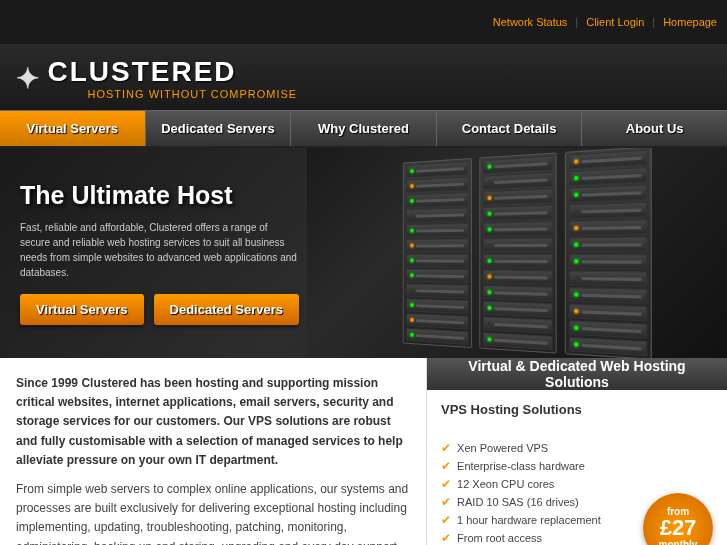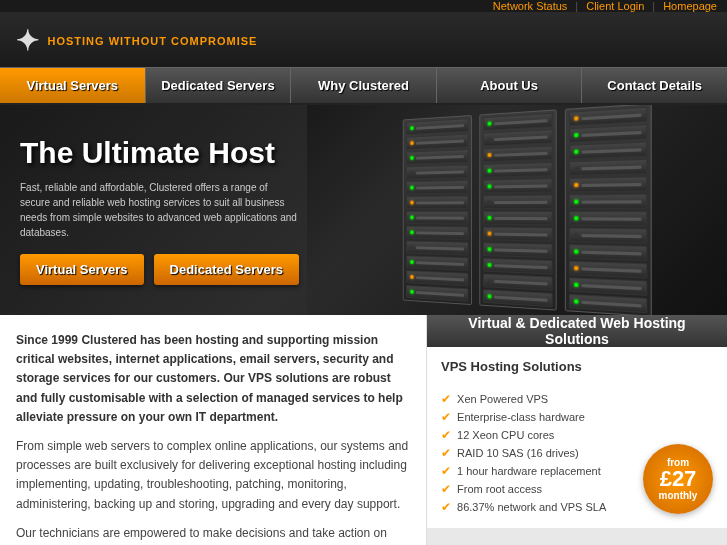--- a/index.html
+++ b/index.html
@@ -3,21 +3,21 @@
   <meta charset="utf-8">
   <style>
     * { margin: 0; padding: 0; box-sizing: border-box; }
     body { font-family: Arial, sans-serif; width: 727px; background: #f0f0f0; font-size: 12px; color: #333; }
 
     
     .top-bar {
       background: #1a1a1a;
       color: #ccc;
       font-size: 11px;
-      padding: 0 10px;
+      padding: 16px 10px;
       text-align: right;
       display: flex;
       justify-content: flex-end;
       align-items: center;
       gap: 8px;
     }
     .top-bar a { color: #f90; text-decoration: none; font-size: 11px; }
     .top-bar .sep { color: #555; }
 
     
@@ -40,23 +40,24 @@
       font-size: 28px;
       font-weight: bold;
       letter-spacing: 2px;
       text-transform: uppercase;
       font-family: Arial Black, Arial, sans-serif;
       text-shadow: 1px 1px 2px #000;
     }
     .logo-tagline {
       color: #f90;
       font-size: 11px;
-      font-weight: bold;
+      font-weight: normal;
       letter-spacing: 1px;
       text-transform: uppercase;
+      margin-left: 40px;
     }
 
     
     .nav {
       background: linear-gradient(180deg, #555 0%, #333 100%);
       display: flex;
       border-top: 1px solid #666;
       border-bottom: 2px solid #222;
     }
     .nav-item {
@@ -83,21 +84,21 @@
       display: flex;
       align-items: center;
     }
     .hero-content {
       padding: 20px 20px;
       z-index: 2;
       max-width: 320px;
     }
     .hero-title {
       color: #fff;
-      font-size: 30px;
+      font-size: 25px;
       font-weight: bold;
       margin-bottom: 10px;
       text-shadow: 2px 2px 4px #000;
     }
     .hero-desc {
       color: #ccc;
       font-size: 10px;
       line-height: 1.5;
       margin-bottom: 14px;
     }
@@ -191,21 +192,21 @@
     .vps-section {
       background: #fff;
       margin: 0;
       padding: 12px 14px;
       position: relative;
     }
     .vps-title {
       font-size: 13px;
       font-weight: bold;
       color: #333;
-      margin-bottom: 16px;
+      margin-bottom: 22px;
     }
     .vps-features { list-style: none; }
     .vps-feature {
       font-size: 11px;
       color: #444;
       padding: 2px 0;
       display: flex;
       align-items: center;
       gap: 6px;
     }
@@ -241,31 +242,32 @@
   <span class="sep">|</span>
   <a href="#">Client Login</a>
   <span class="sep">|</span>
   <a href="#">Homepage</a>
 </div>
 
 <div class="header">
   <div class="logo-container">
     <span class="logo-icon">✦</span>
     <div class="logo-text-container">
+      <span class="logo-text">Clustered</span>
       <span class="logo-tagline">Hosting Without Compromise</span>
     </div>
   </div>
 </div>
 
 <nav class="nav">
   <div class="nav-item active">Virtual Servers</div>
   <div class="nav-item">Dedicated Servers</div>
   <div class="nav-item">Why Clustered</div>
+  <div class="nav-item">Contact Details</div>
   <div class="nav-item">About Us</div>
-  <div class="nav-item">Contact Details</div>
 </nav>
 
 <div class="hero">
   <div class="hero-content">
     <h1 class="hero-title">The Ultimate Host</h1>
     <p class="hero-desc">Fast, reliable and affordable, Clustered offers a range of secure and reliable web hosting services to suit all business needs from simple websites to advanced web applications and databases.</p>
     <div class="hero-buttons">
       <button class="hero-btn">Virtual Servers</button>
       <button class="hero-btn">Dedicated Servers</button>
     </div>

